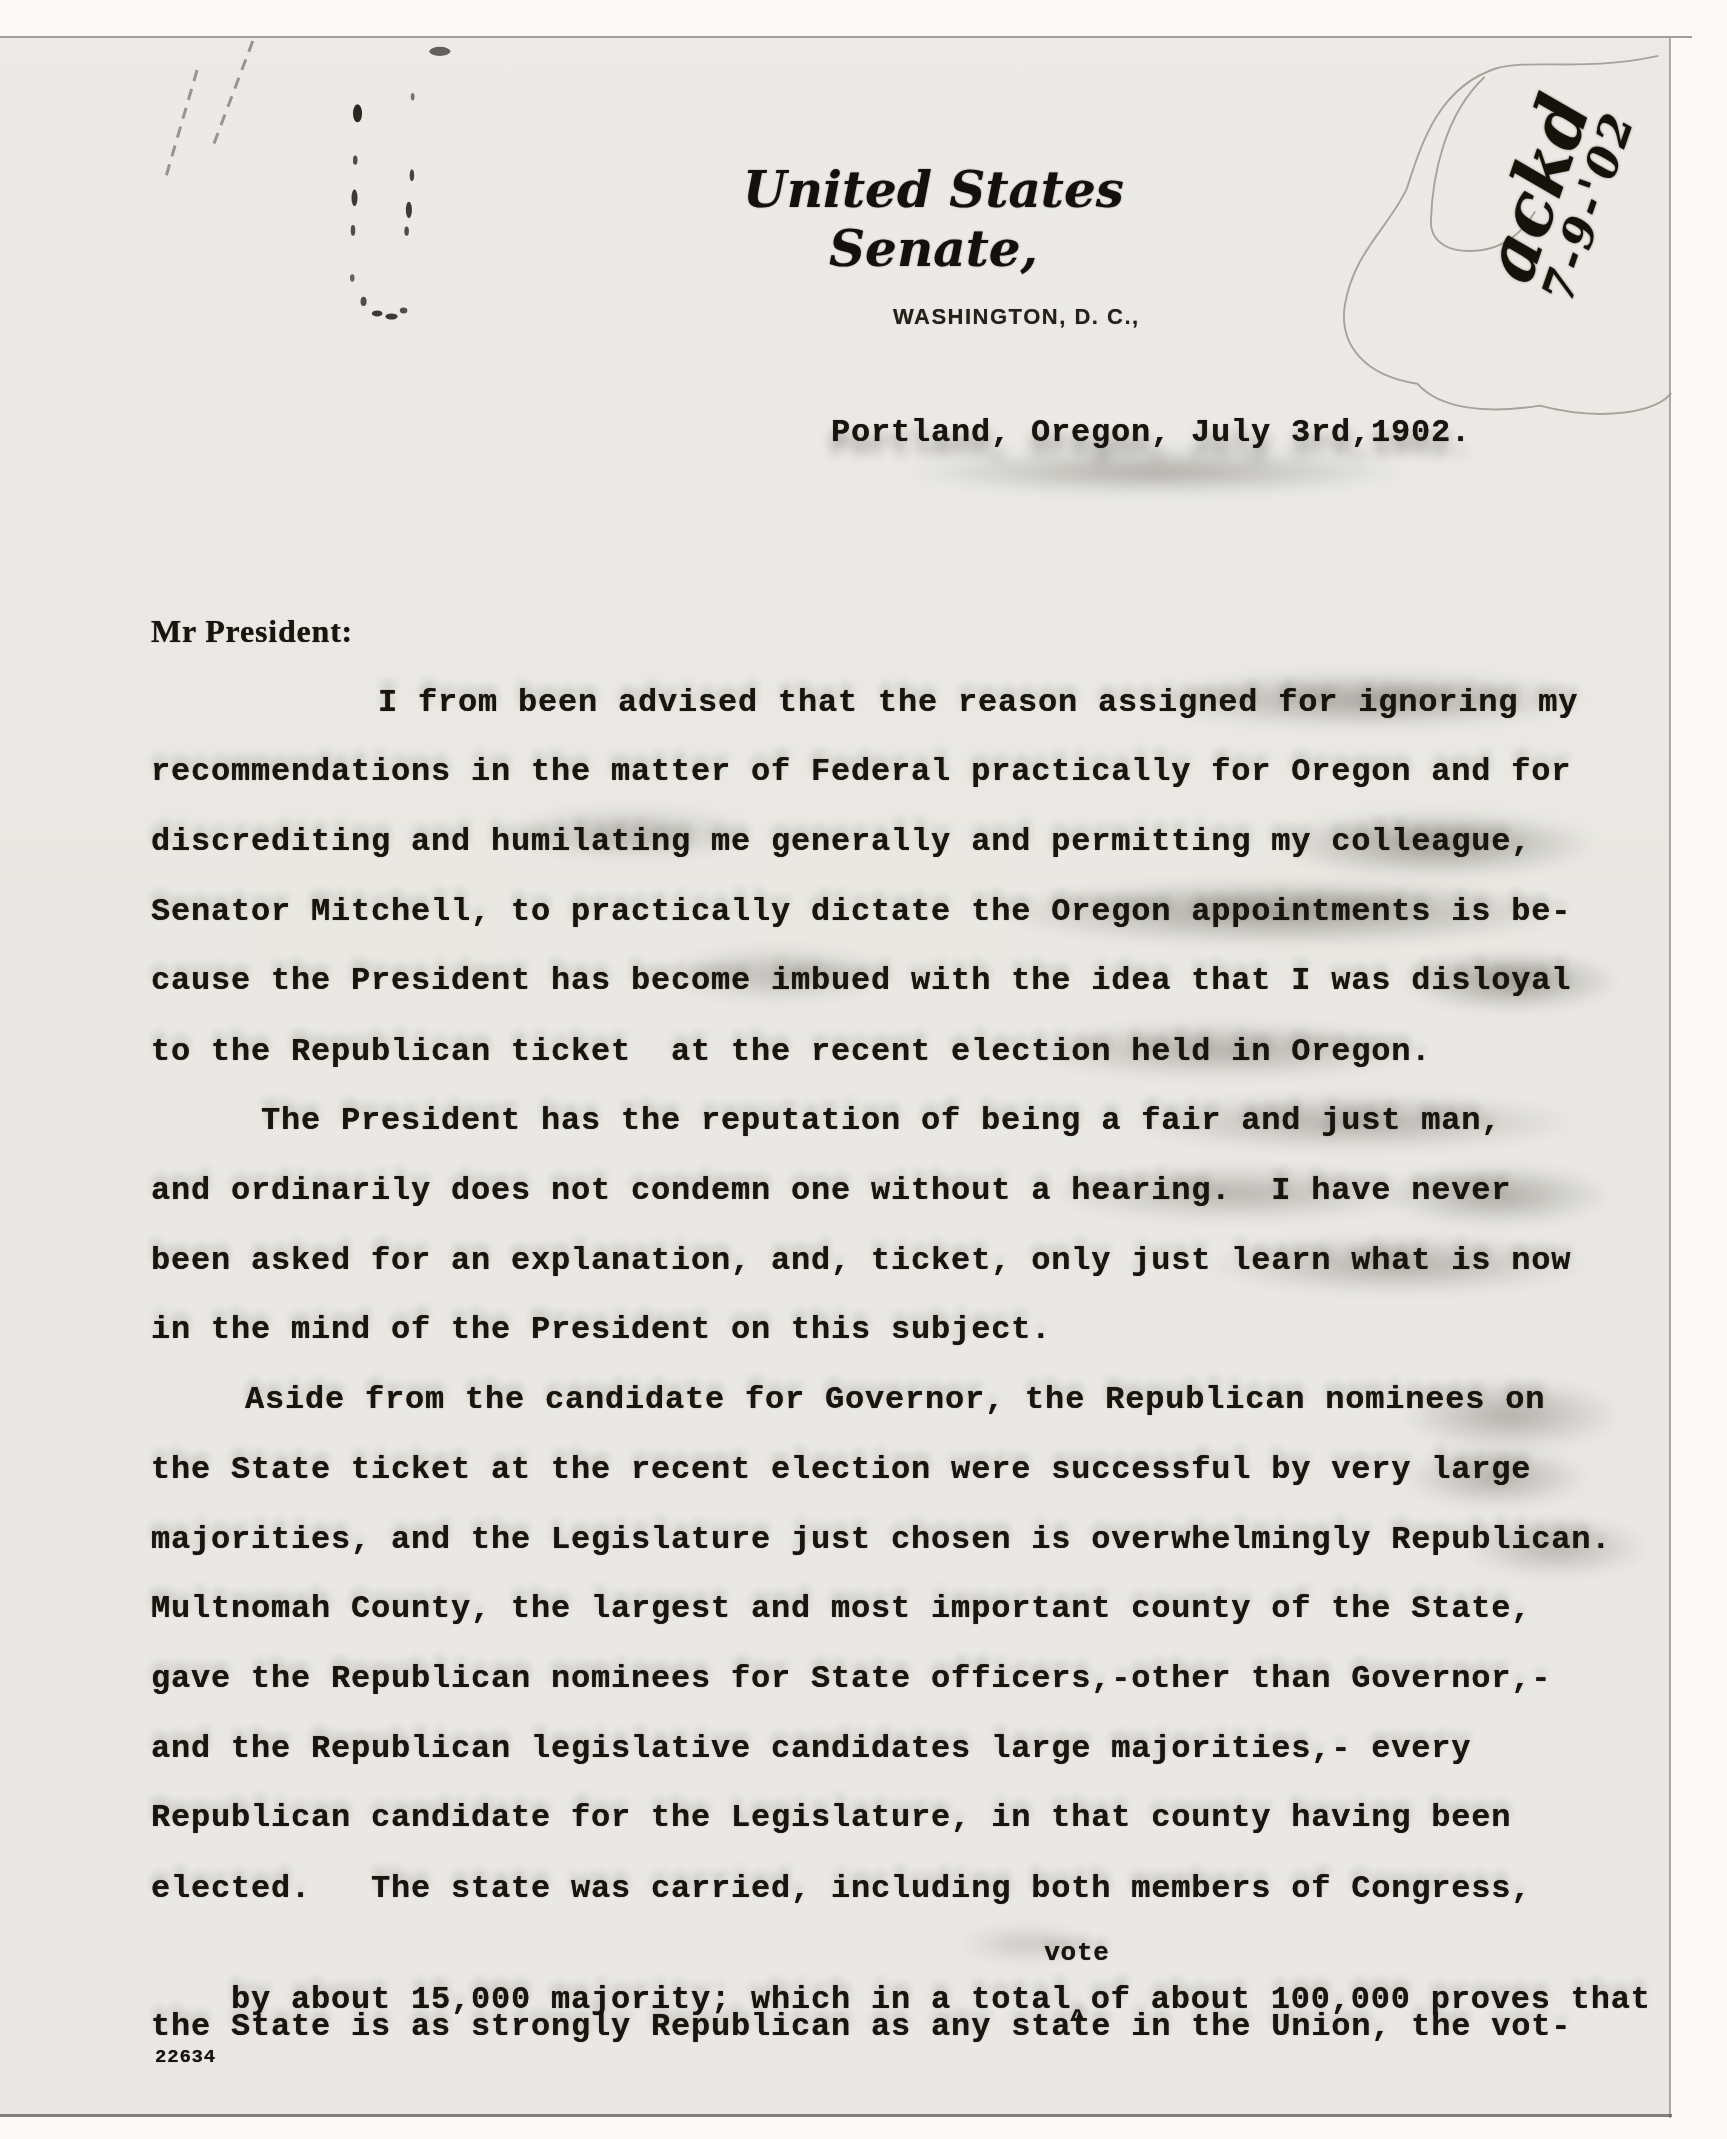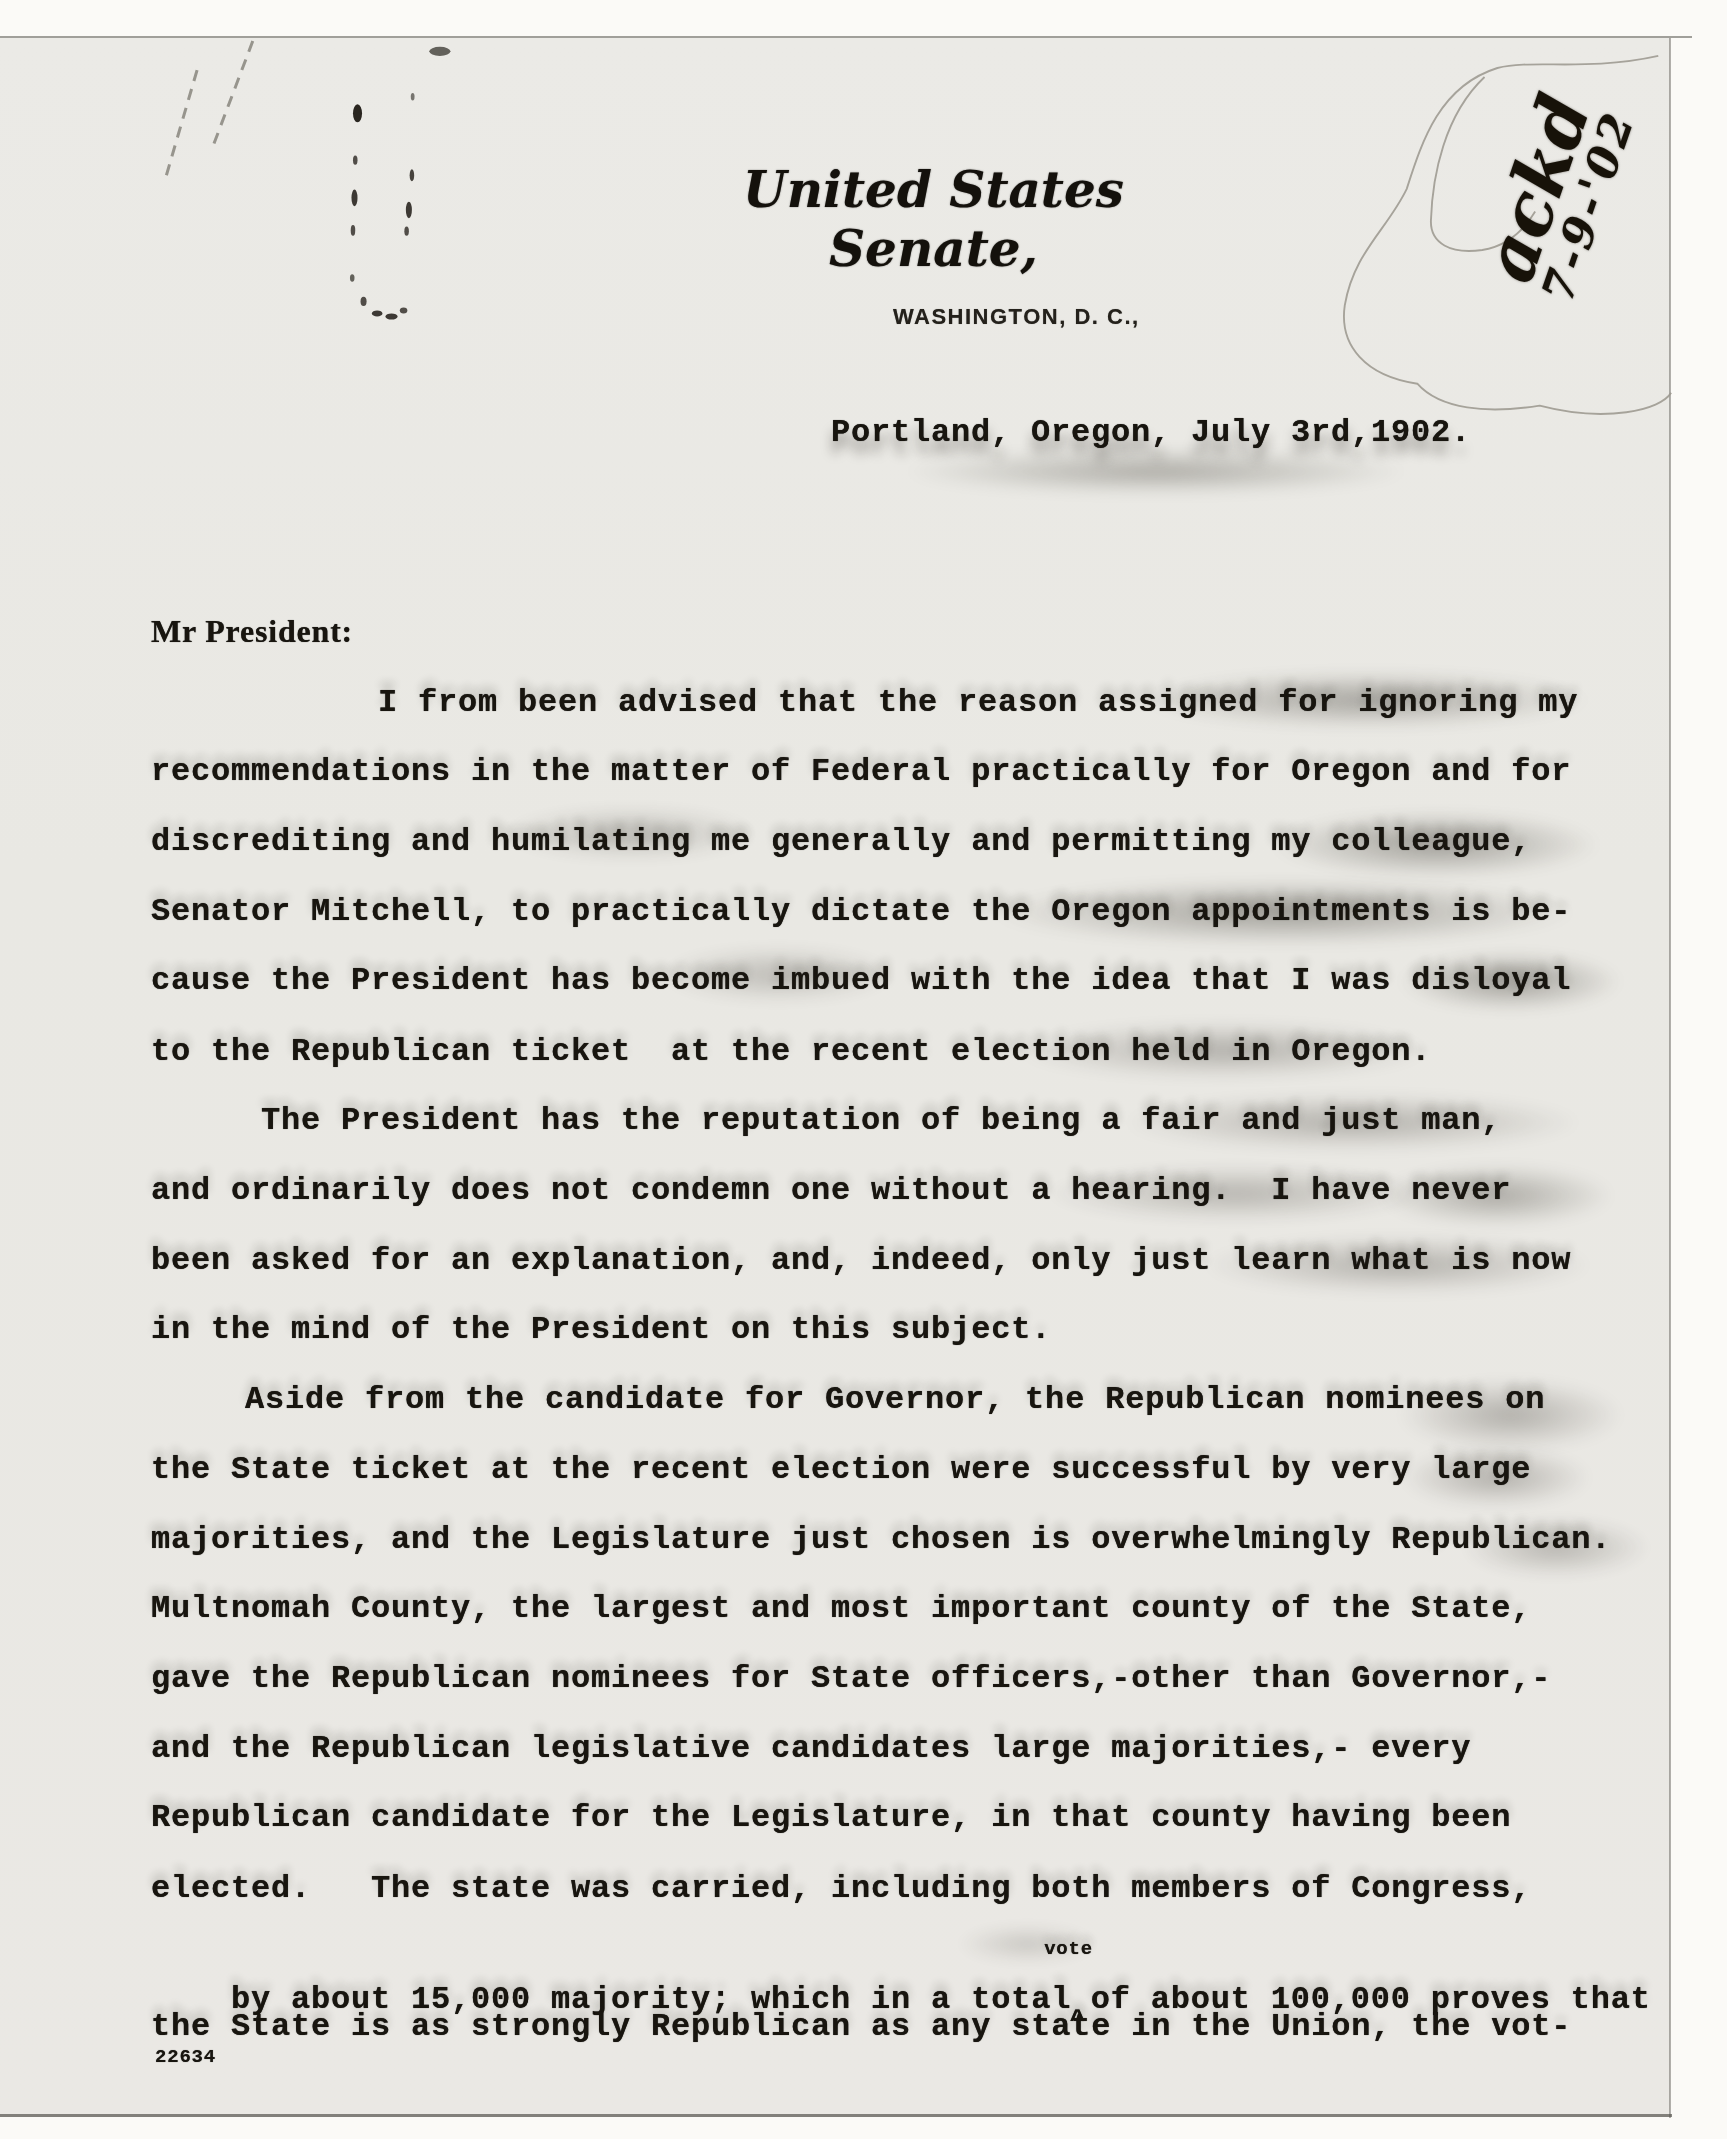--- a/index.html
+++ b/index.html
@@ -44,21 +44,21 @@
 
   
   .sm{position:absolute;border-radius:50%;pointer-events:none;
       background:radial-gradient(closest-side,rgba(30,26,18,.55),rgba(30,26,18,0) 78%);
       filter:blur(6.8px);}
 
   .marks{position:absolute;left:0;top:0;pointer-events:none;}
 
   
   .ins-wrap{position:relative;display:inline-block;width:19.6px;height:32px;}
-  .ins-word{position:absolute;left:-27px;top:-38px;font-size:19px;}
+  .ins-word{position:absolute;left:-27px;top:-38px;font-size:26px;}
   .ins-caret{position:absolute;left:-1.5px;top:30px;font-size:26px;}
 </style>
 </head>
 <body>
 
 <div class="page">
 
   <div class="paper"></div>
   <div class="edge edge-top"></div>
   <div class="edge edge-right"></div>
@@ -127,21 +127,21 @@
   <div class="tw salutation">Mr President:</div>
 
   <div class="tw line ind-a" style="top:684px">I from been advised that the reason assigned for ignoring my</div>
   <div class="tw line" style="top:753px">recommendations in the matter of Federal practically for Oregon and for</div>
   <div class="tw line" style="top:823px">discrediting and humilating me generally and permitting my colleague,</div>
   <div class="tw line" style="top:893px">Senator Mitchell, to practically dictate the Oregon appointments is be-</div>
   <div class="tw line" style="top:962px">cause the President has become imbued with the idea that I was disloyal</div>
   <div class="tw line" style="top:1033px">to the Republican ticket  at the recent election held in Oregon.</div>
   <div class="tw line ind-b" style="top:1102px">The President has the reputation of being a fair and just man,</div>
   <div class="tw line" style="top:1172px">and ordinarily does not condemn one without a hearing.  I have never</div>
-  <div class="tw line" style="top:1242px">been asked for an explanation, and, indeed, only just learn what is now</div>
+  <div class="tw line" style="top:1242px">been asked for an explanation, and, ticket, only just learn what is now</div>
   <div class="tw line" style="top:1311px">in the mind of the President on this subject.</div>
   <div class="tw line ind-c" style="top:1381px">Aside from the candidate for Governor, the Republican nominees on</div>
   <div class="tw line" style="top:1451px">the State ticket at the recent election were successful by very large</div>
   <div class="tw line" style="top:1521px">majorities, and the Legislature just chosen is overwhelmingly Republican.</div>
   <div class="tw line" style="top:1590px">Multnomah County, the largest and most important county of the State,</div>
   <div class="tw line" style="top:1660px">gave the Republican nominees for State officers,-other than Governor,-</div>
   <div class="tw line" style="top:1730px">and the Republican legislative candidates large majorities,- every</div>
   <div class="tw line" style="top:1799px">Republican candidate for the Legislature, in that county having been</div>
   <div class="tw line" style="top:1870px">elected.   The state was carried, including both members of Congress,</div>
 

